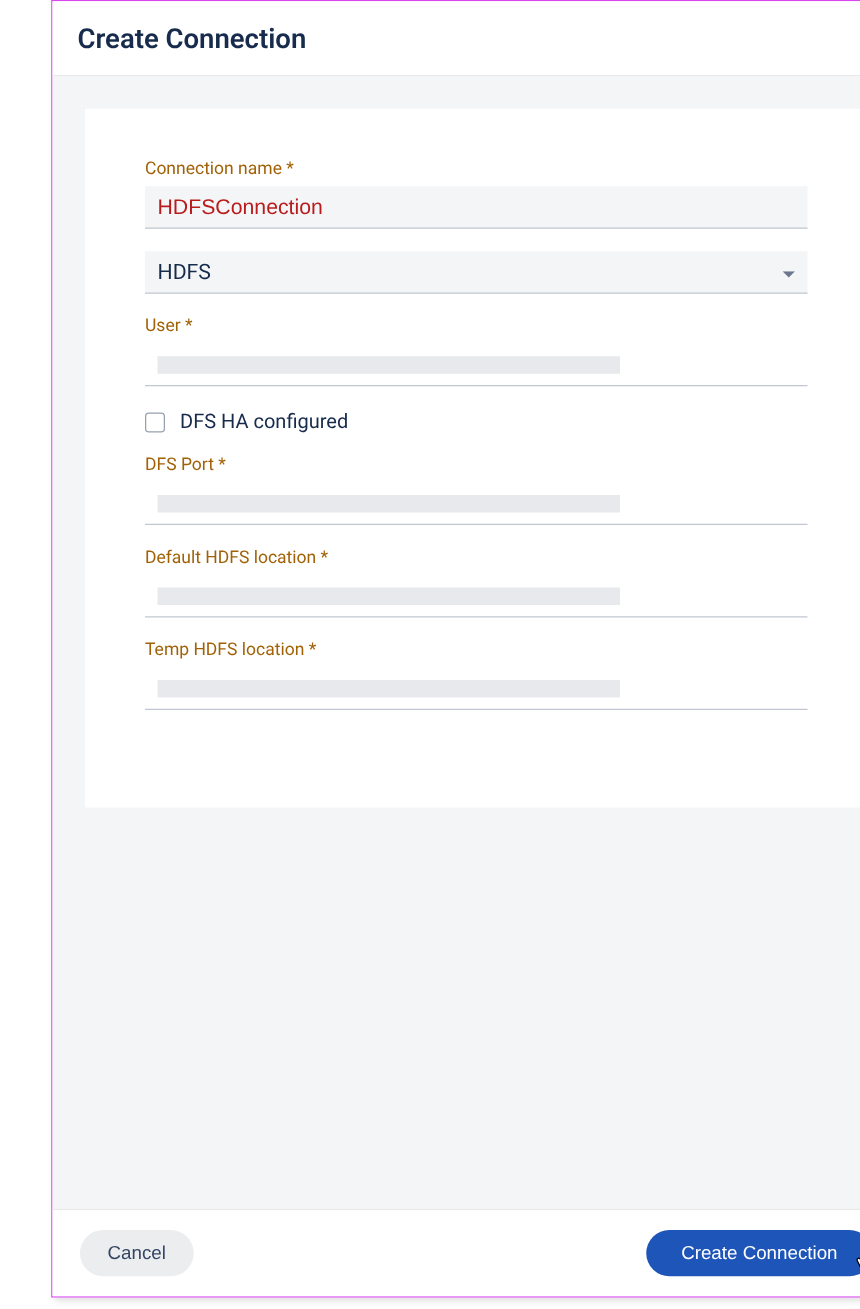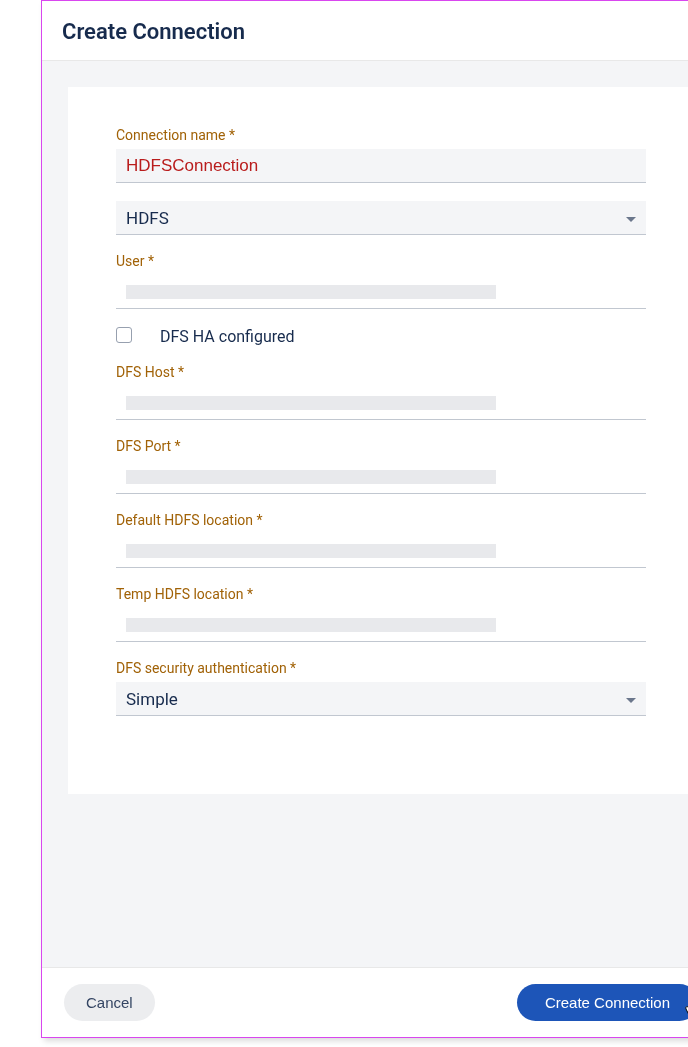--- a/index.html
+++ b/index.html
@@ -115,22 +115,22 @@
       content: "";
       position: absolute;
       left: 10px;
       top: 10px;
       width: 370px;
       height: 14px;
       background: #e8e9ec;
     }
     .checkbox-row {
       display: flex;
-      align-items: flex-start;
-      gap: 28px;
+      align-items: flex-end;
+      gap: 12px;
       margin: 14px 0 18px 0;
     }
     .checkbox {
       width: 16px;
       height: 16px;
       border: 1.5px solid #97a0af;
       border-radius: 3px;
       background: #fff;
       cursor: pointer;
     }
@@ -203,51 +203,36 @@
         <div class="empty-block"></div>
       </div>
 
 
 
       <div class="checkbox-row">
         <div class="checkbox"></div>
         <span class="checkbox-label">DFS HA configured</span>
       </div>
 
-      <div class="field">
-        <label class="field-label">DFS Host *</label>
-        <div class="empty-block"></div>
-      </div>
 
       <div class="field">
         <label class="field-label">DFS Port *</label>
         <div class="empty-block"></div>
       </div>
 
       <div class="field">
         <label class="field-label">Default HDFS location *</label>
         <div class="empty-block"></div>
       </div>
 
       <div class="field">
         <label class="field-label">Temp HDFS location *</label>
         <div class="empty-block"></div>
       </div>
 
-      <div class="field">
-        <label class="field-label">DFS security authentication *</label>
-        <div class="select-row">
-          <span class="select-value">Simple</span>
-          <span class="select-caret">
-            <svg width="10" height="6" viewBox="0 0 10 6">
-                <path d="M0 0 L5 5 L10 0 Z" fill="#6b778c"></path>
-              </svg>
-          </span>
-        </div>
-      </div>
 
     </div>
   </div>
 
   <div class="dialog-footer">
     <button class="btn btn-secondary">Cancel</button>
     <button class="btn btn-primary">Create Connection</button>
     <span class="cursor-hand">
       <svg width="20" height="22" viewBox="0 0 20 22">
         <path d="M7 2 C7 1 8 1 8 2 L8 9 L9 9 L9 6 C9 5 10 5 10 6 L10 9 L11 9 L11 7 C11 6 12 6 12 7 L12 9 L13 9 L13 8 C13 7 14 7 14 8 L14 14 C14 17 12 19 10 19 L8 19 C6 19 5 18 4 16 L2 12 C1 10 3 9 4 10 L6 12 L7 12 Z" fill="#fff" stroke="#000" stroke-width="1"></path>

